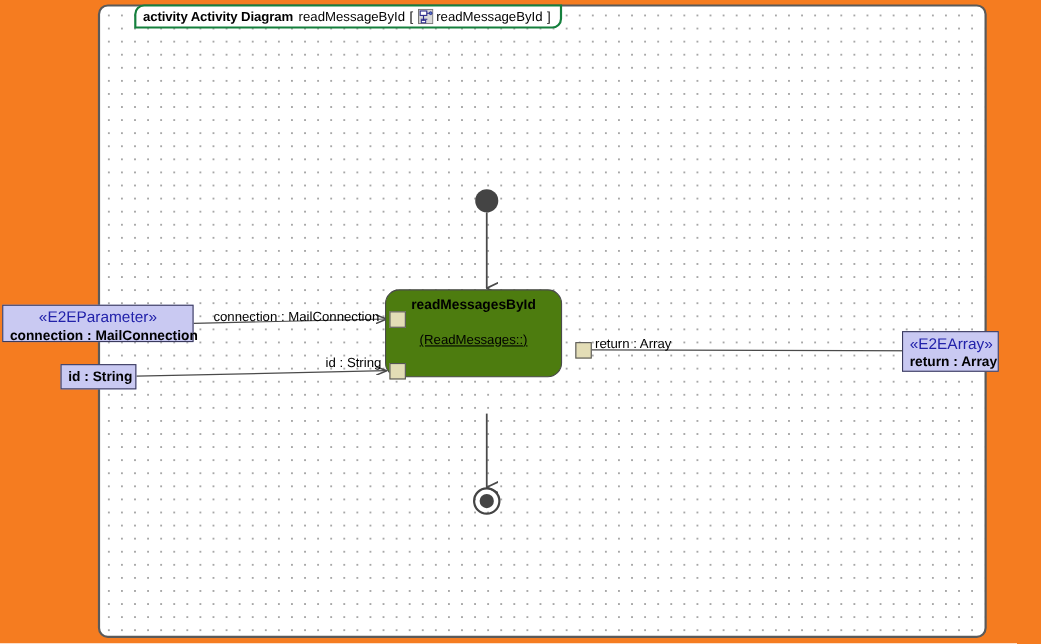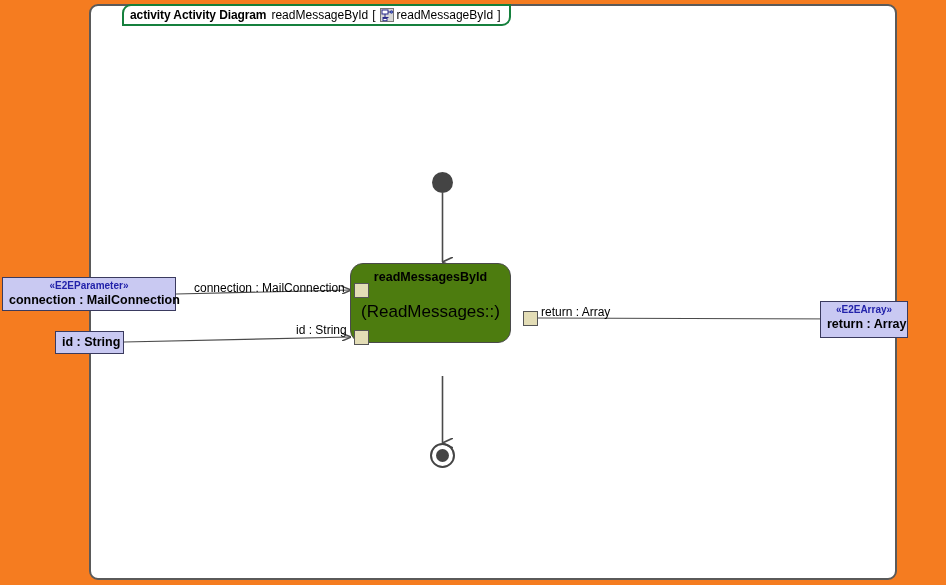--- a/index.html
+++ b/index.html
@@ -83,23 +83,22 @@
     border: 1px solid #3a3a5e;
     box-sizing: border-box;
     text-align: center;
     font-size: 12px;
     color: #000;
     line-height: 1.25;
     padding: 2px 6px;
   }
   .stereo {
     color: #2222aa;
-    font-size: 10px;
-    display: block;
-    font-weight: bold;
+    font-size: 14px;
+    display: block;
   }
   .param-label {
     font-weight: bold;
     font-size: 12.5px;
     display: block;
     white-space: nowrap;
   }
 
   
   #call-node {
@@ -116,23 +115,24 @@
     padding-top: 6px;
   }
   #call-node .cn-title {
     display: block;
     font-weight: bold;
     font-size: 12.5px;
     color: #000;
   }
   #call-node .cn-sub {
     display: block;
-    font-size: 17px;
+    font-size: 12px;
     color: #000;
     margin-top: 18px;
+    text-decoration: underline;
   }
 
   
   .pin {
     position: absolute;
     width: 15px;
     height: 15px;
     background: #e3ddb6;
     border: 1px solid #555;
     box-sizing: border-box;

